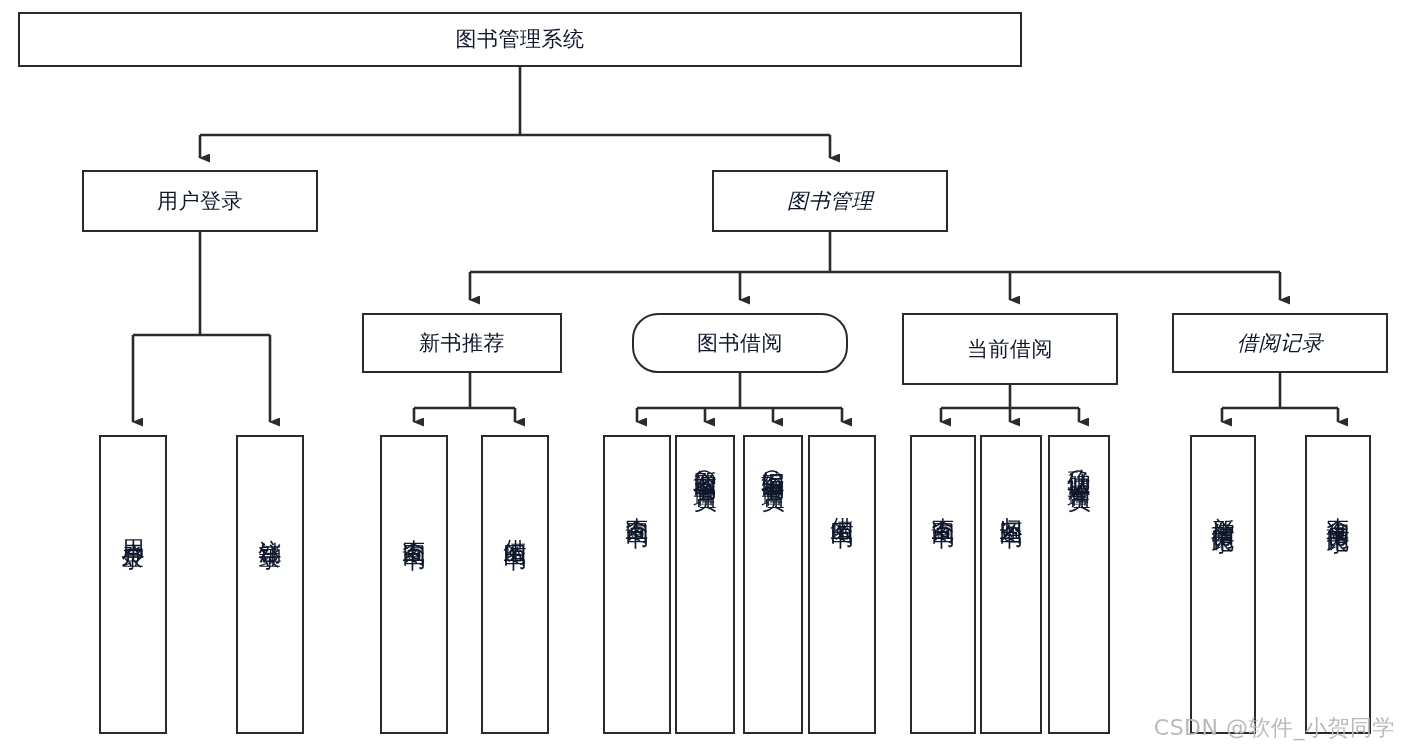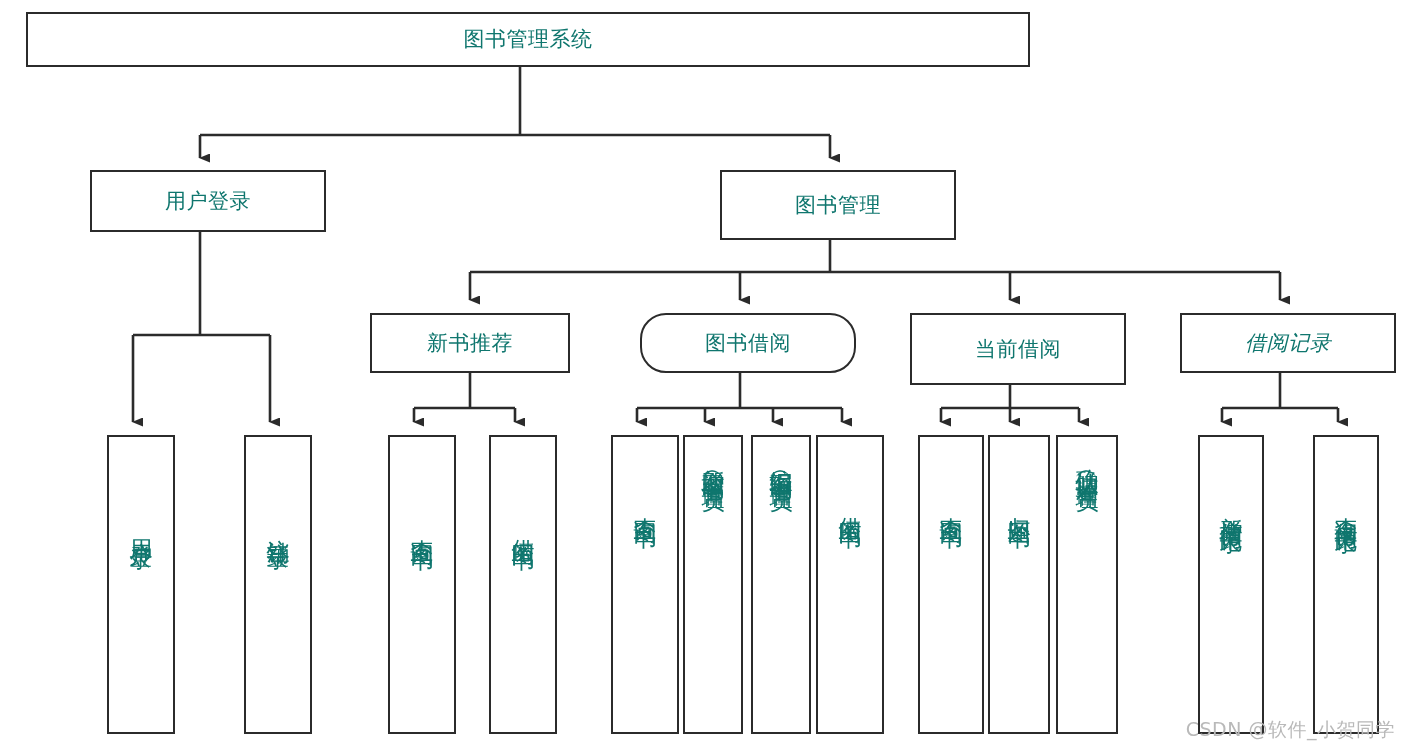--- a/index.html
+++ b/index.html
@@ -25,23 +25,22 @@
     height: 747px;
   }
   .node {
     position: absolute;
     box-sizing: border-box;
     border: 2.5px solid #2b2b2b;
     background: #ffffff;
     display: flex;
     align-items: center;
     justify-content: center;
-    color: #0f766e;
+    color: #0f172a;
     z-index: 2;
-    margin-left: 8px;
   }
   .node .label {
     font-size: 21px;
     line-height: 1.15;
     letter-spacing: 0.5px;
     white-space: nowrap;
   }
   .node.vertical {
     align-items: flex-start;
     justify-content: center;
@@ -58,21 +57,21 @@
   .node.vertical.mid .label {
     margin-top: 70px;
   }
   .node.vertical.mid2 .label {
     margin-top: 48px;
   }
   .watermark {
     position: absolute;
     right: 10px;
     bottom: 4px;
-    font-size: 19px;
+    font-size: 22px;
     color: #b9b9b9;
     z-index: 5;
     white-space: nowrap;
     letter-spacing: 0.5px;
   }
 </style>
 </head>
 <body>
 
 <div id="canvas">
@@ -128,21 +127,21 @@
   </svg>
 
   <div class="node" style="left:18px; top:12px; width:1004px; height:55px;">
     <span class="label">图书管理系统</span>
   </div>
 
   <div class="node" style="left:82px; top:170px; width:236px; height:62px;">
     <span class="label">用户登录</span>
   </div>
 
-  <div class="node" style="left:712px; top:170px; width:236px; height:70px;">
+  <div class="node" style="left:712px; top:170px; width:236px; height:62px;font-style:italic;">
     <span class="label">图书管理</span>
   </div>
 
   <div class="node" style="left:362px; top:313px; width:200px; height:60px;">
     <span class="label">新书推荐</span>
   </div>
 
   <div class="node" style="left:632px; top:313px; width:216px; height:60px;border-radius:26px;">
     <span class="label">图书借阅</span>
   </div>

